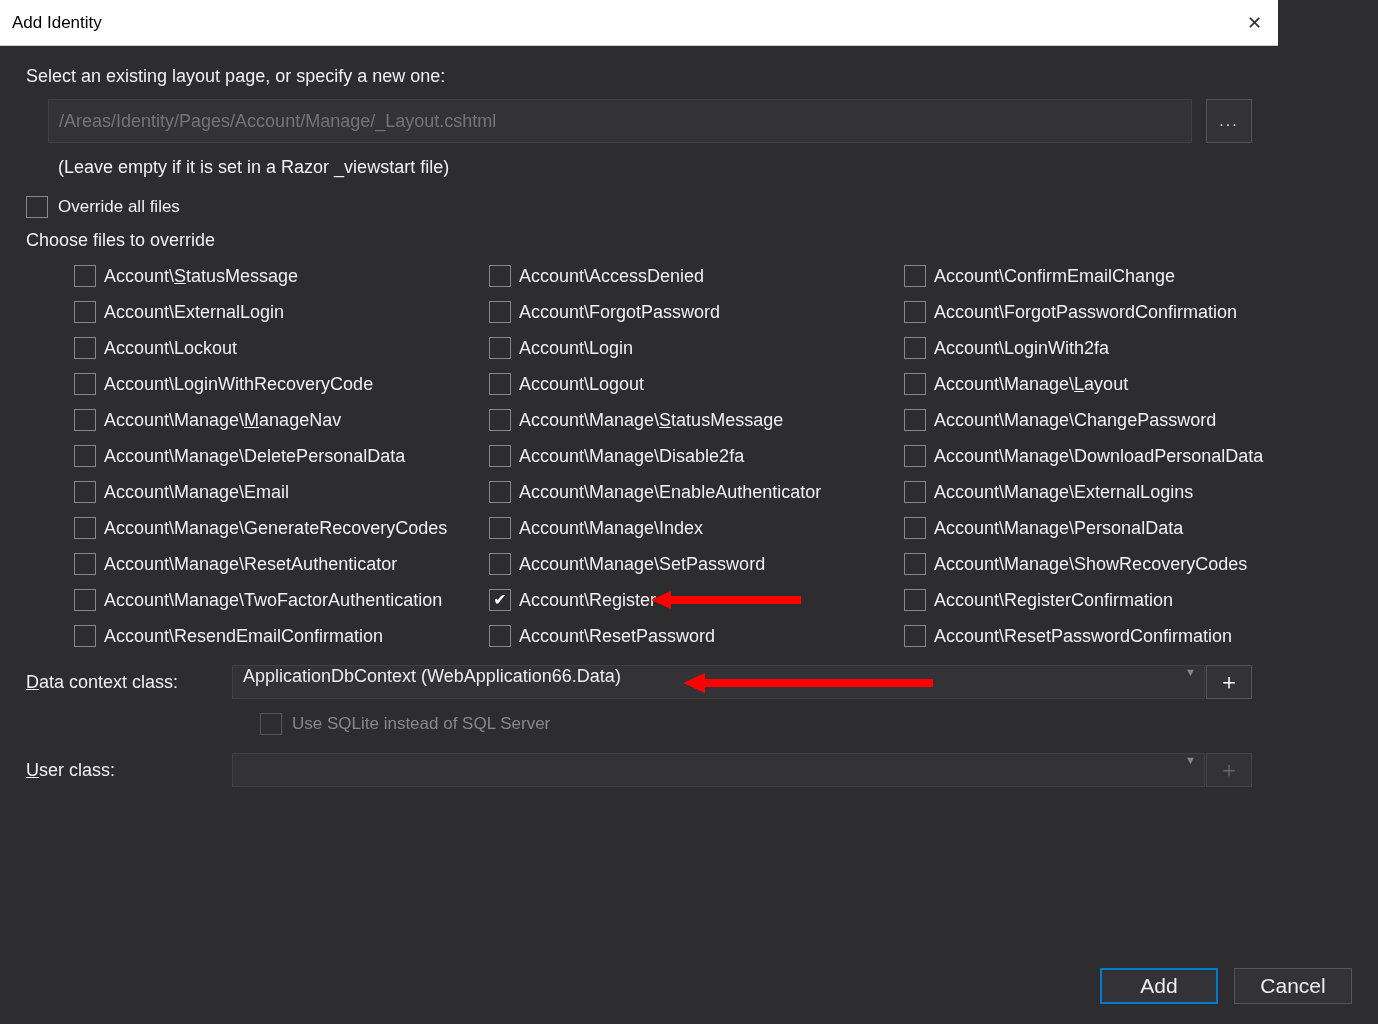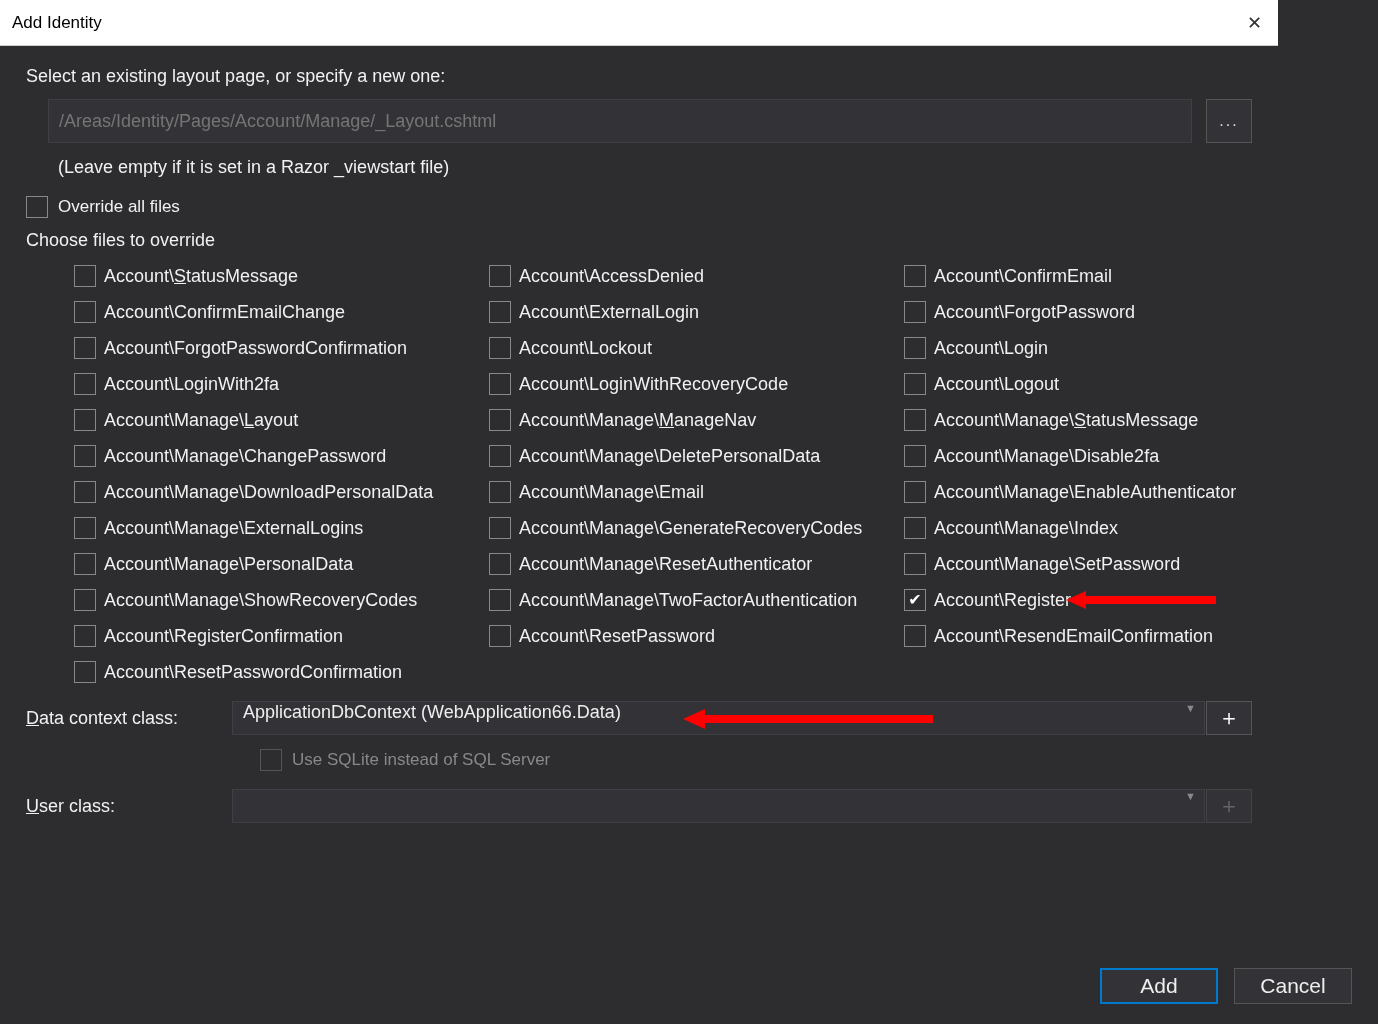--- a/index.html
+++ b/index.html
@@ -138,24 +138,20 @@
       <div class="file-item">
         <span class="chk"></span>
         <span class="lbl">Account\<u>S</u>tatusMessage</span>
       </div>
       <div class="file-item">
         <span class="chk"></span>
         <span class="lbl">Account\AccessDenied</span>
       </div>
       <div class="file-item">
         <span class="chk"></span>
-        <span class="lbl">Account\ConfirmEmail</span>
-      </div>
-      <div class="file-item">
-        <span class="chk"></span>
         <span class="lbl">Account\ConfirmEmailChange</span>
       </div>
       <div class="file-item">
         <span class="chk"></span>
         <span class="lbl">Account\ExternalLogin</span>
       </div>
       <div class="file-item">
         <span class="chk"></span>
         <span class="lbl">Account\ForgotPassword</span>
       </div>
@@ -259,25 +255,25 @@
             <polygon points="0,11 20,2 20,7 150,7 150,15 20,15 20,20" fill="#ff0000"></polygon>
           </svg>
         </div>
       </div>
       <div class="file-item">
         <span class="chk"></span>
         <span class="lbl">Account\RegisterConfirmation</span>
       </div>
       <div class="file-item">
         <span class="chk"></span>
+        <span class="lbl">Account\ResendEmailConfirmation</span>
+      </div>
+      <div class="file-item">
+        <span class="chk"></span>
         <span class="lbl">Account\ResetPassword</span>
-      </div>
-      <div class="file-item">
-        <span class="chk"></span>
-        <span class="lbl">Account\ResendEmailConfirmation</span>
       </div>
       <div class="file-item">
         <span class="chk"></span>
         <span class="lbl">Account\ResetPasswordConfirmation</span>
       </div>
     </div>
 
   <div class="form-row">
     <div class="form-label"><u>D</u>ata context class:</div>
     <div class="select">

